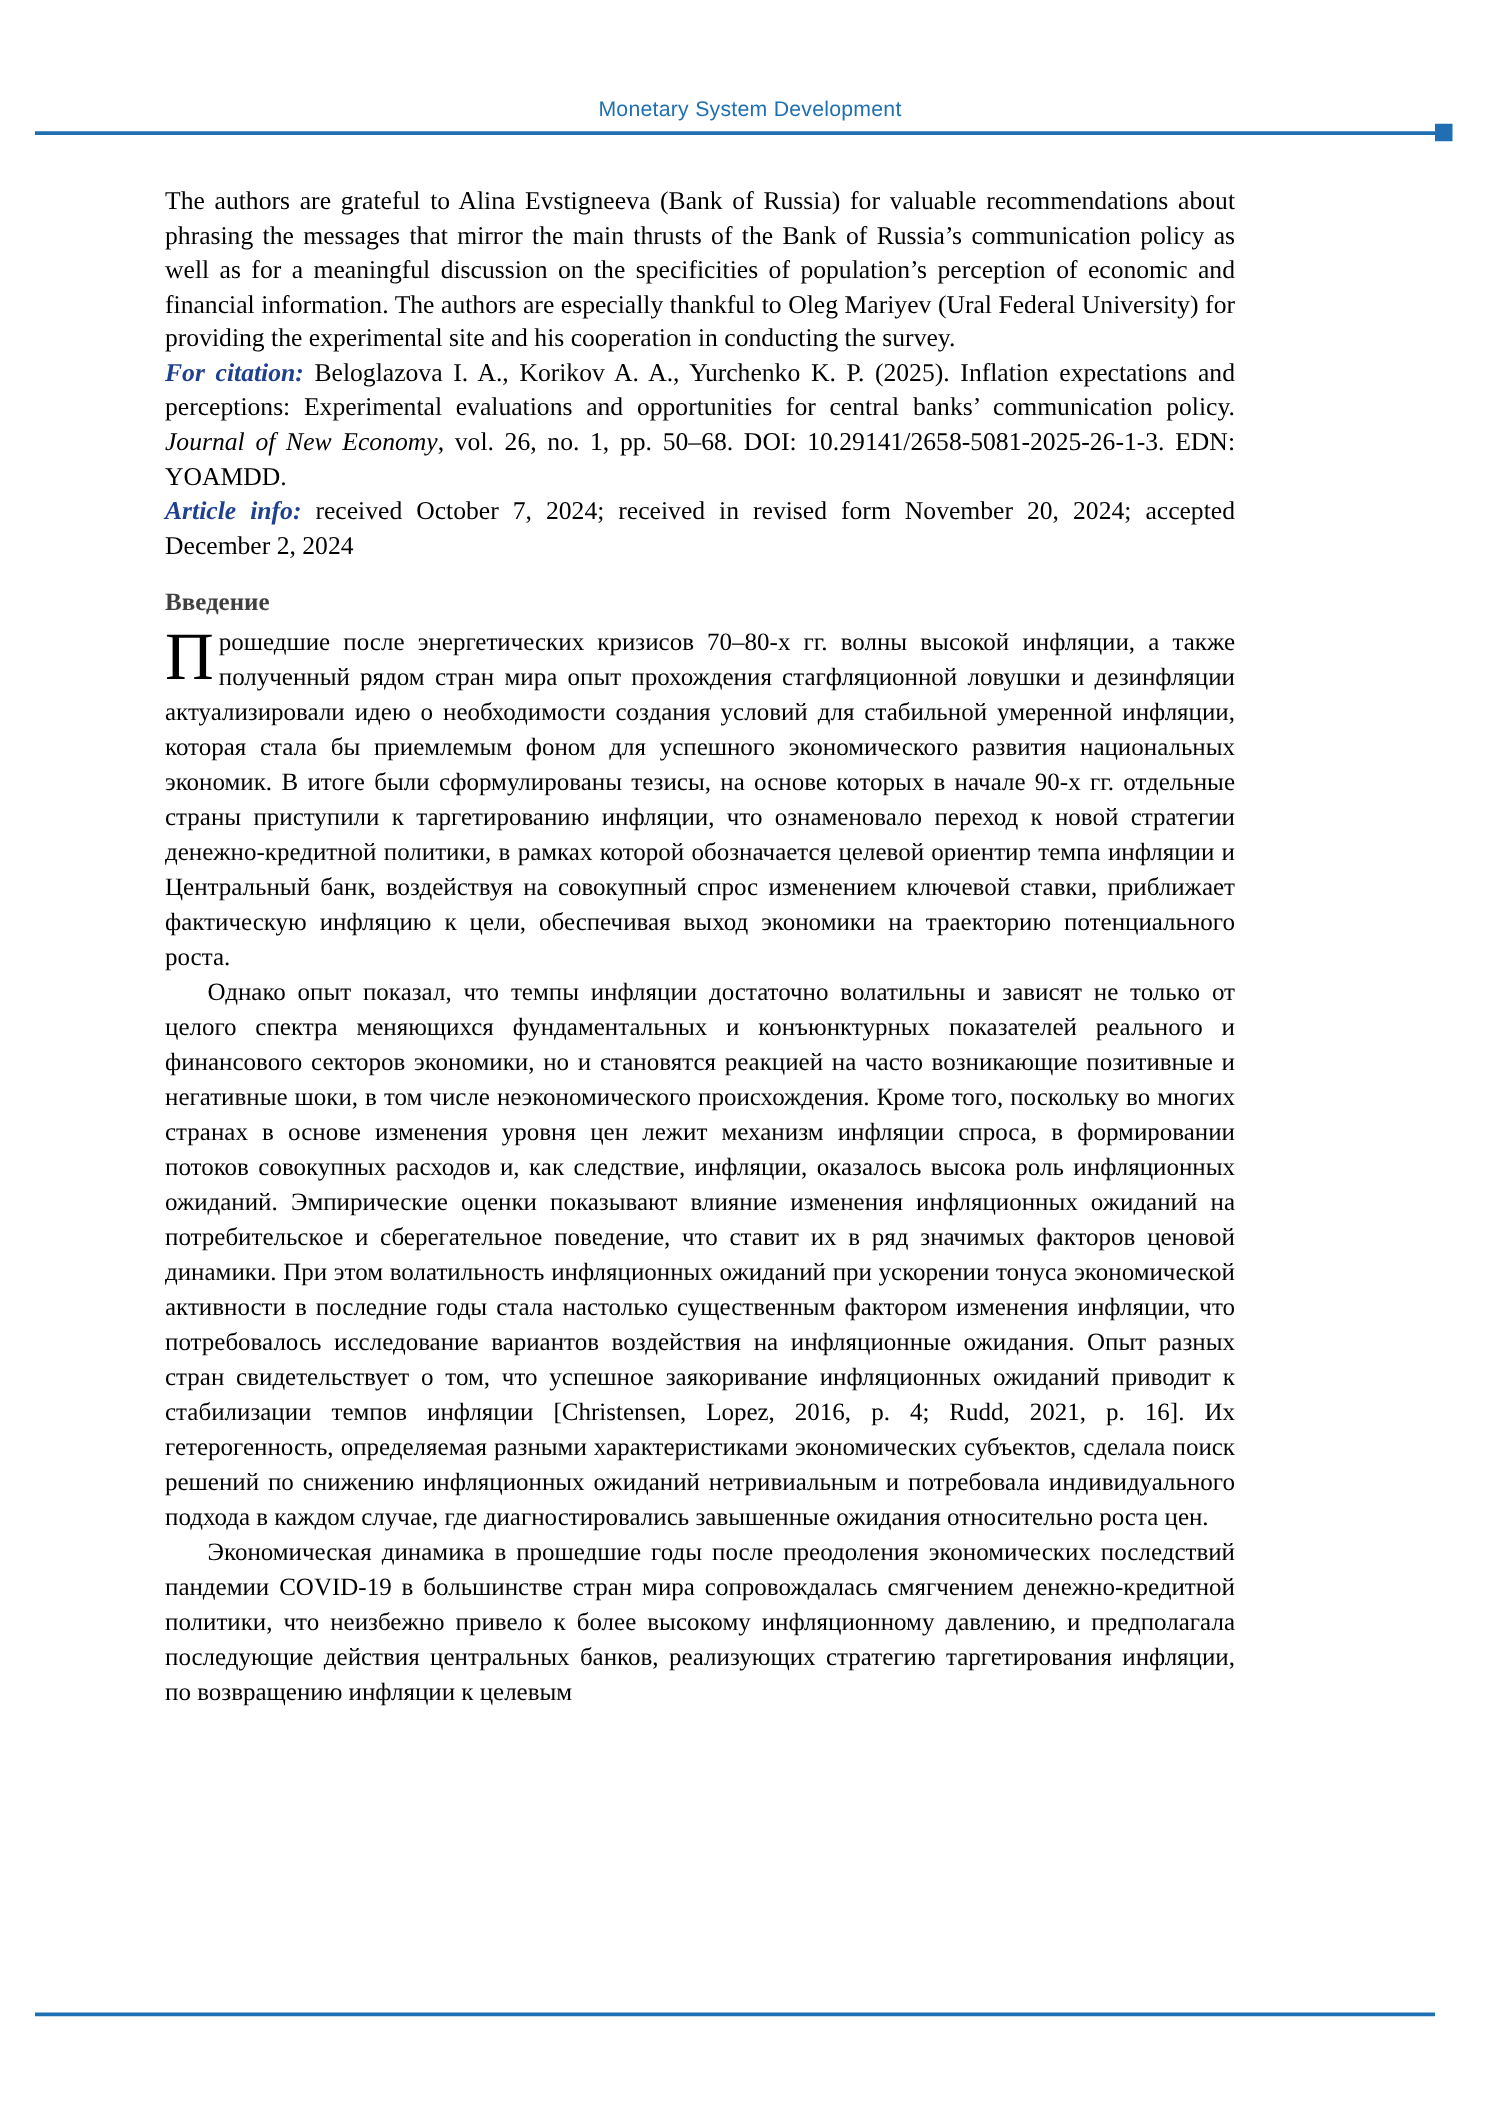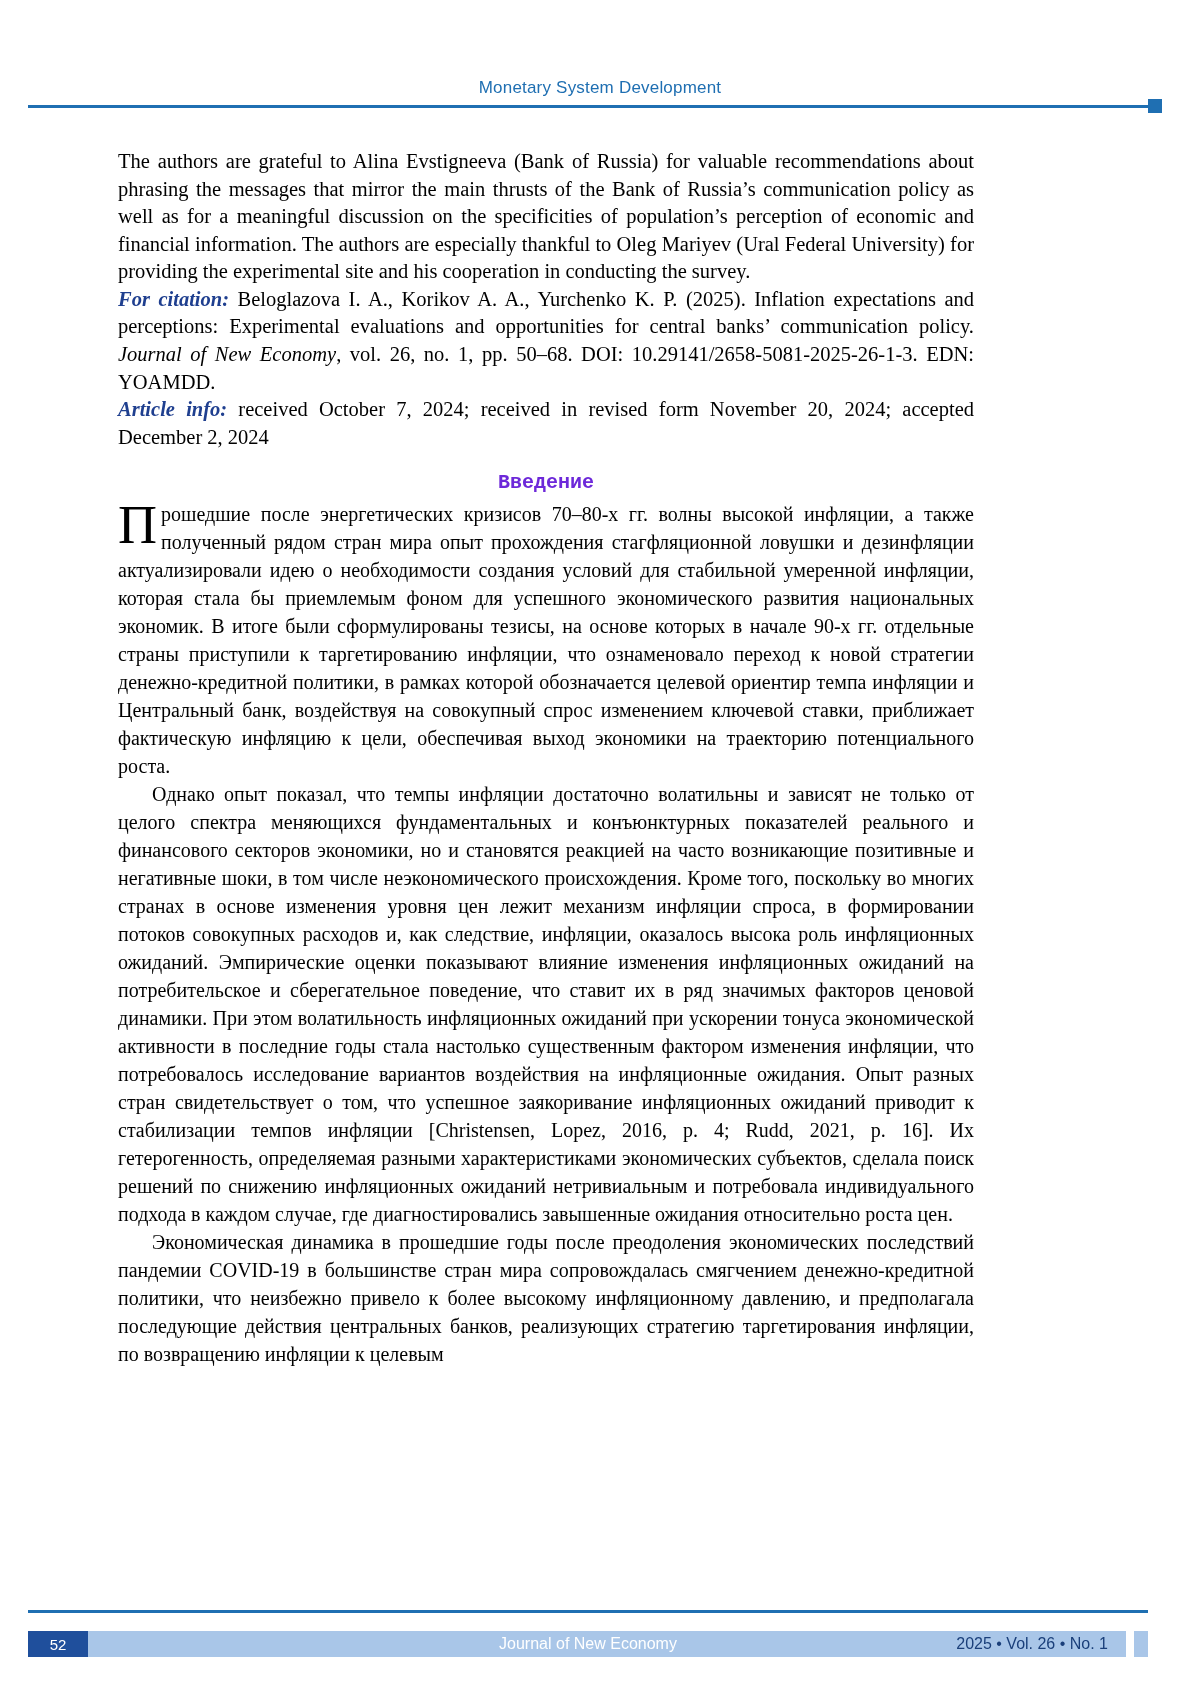--- a/index.html
+++ b/index.html
@@ -50,21 +50,21 @@
     left: 1148px;
     width: 14px;
     height: 14px;
     background: #1f6fb2;
   }
 
   
   .content {
     position: absolute;
     top: 148px;
-    left: 118px;
+    left: 132px;
     width: 856px;
   }
 
   p.body {
     margin: 0;
     font-size: 20.5px;
     line-height: 1.345;
     text-align: justify;
     text-justify: inter-word;
     hyphens: manual;
@@ -84,25 +84,25 @@
     color: #1f3f8f;
     margin-top: 23px;
   }
   .italic {
     font-style: italic;
   }
 
   
   .section-heading {
     margin: 20px 0 6px 0;
-    text-align: center;
-    font-family: Liberation Mono, monospace;
+    text-align: left;
+    font-family: Liberation Serif, serif;
     font-size: 20px;
     font-weight: bold;
-    color: #6d28d9;
+    color: #404040;
   }
 
   
   .dropcap-para {
     margin: 0;
     font-size: 20px;
     line-height: 1.4;
     text-align: justify;
   }
   .dropcap {
@@ -215,21 +215,14 @@
     <p class="dropcap-para"><span class="dropcap">П</span><span>рошедшие после энергетических кризисов 70–80-х гг. волны высокой инфляции, а также полученный рядом стран мира опыт прохождения стагфляционной ловушки и дезинфляции актуализировали идею о необходимости создания условий для стабильной умеренной инфляции, которая стала бы приемлемым фоном для успешного экономического развития национальных экономик. В итоге были сформулированы тезисы, на основе которых в начале 90-х гг. отдельные страны приступили к таргетированию инфляции, что ознаменовало переход к новой стратегии денежно-кредитной политики, в рамках которой обозначается целевой ориентир темпа инфляции и Центральный банк, воздействуя на совокупный спрос изменением ключевой ставки, приближает фактическую инфляцию к цели, обеспечивая выход экономики на траекторию потенциального роста.</span></p>
 
     <p class="body ru indent">Однако опыт показал, что темпы инфляции достаточно волатильны и зависят не только от целого спектра меняющихся фундаментальных и конъюнктурных показателей реального и финансового секторов экономики, но и становятся реакцией на часто возникающие позитивные и негативные шоки, в том числе неэкономического происхождения. Кроме того, поскольку во многих странах в основе изменения уровня цен лежит механизм инфляции спроса, в формировании потоков совокупных расходов и, как следствие, инфляции, оказалось высока роль инфляционных ожиданий. Эмпирические оценки показывают влияние изменения инфляционных ожиданий на потребительское и сберегательное поведение, что ставит их в ряд значимых факторов ценовой динамики. При этом волатильность инфляционных ожиданий при ускорении тонуса экономической активности в последние годы стала настолько существенным фактором изменения инфляции, что потребовалось исследование вариантов воздействия на инфляционные ожидания. Опыт разных стран свидетельствует о том, что успешное заякоривание инфляционных ожиданий приводит к стабилизации темпов инфляции [Christensen, Lopez, 2016, p. 4; Rudd, 2021, p. 16]. Их гетерогенность, определяемая разными характеристиками экономических субъектов, сделала поиск решений по снижению инфляционных ожиданий нетривиальным и потребовала индивидуального подхода в каждом случае, где диагностировались завышенные ожидания относительно роста цен.</p>
 
     <p class="body ru indent">Экономическая динамика в прошедшие годы после преодоления экономических последствий пандемии COVID-19 в большинстве стран мира сопровождалась смягчением денежно-кредитной политики, что неизбежно привело к более высокому инфляционному давлению, и предполагала последующие действия центральных банков, реализующих стратегию таргетирования инфляции, по возвращению инфляции к целевым</p>
 
   </div>
 
   <div class="footer-rule"></div>
 
-  <div class="footer">
-    <div class="footer-pagebox">52</div>
-    <div class="footer-bar-left"></div>
-    <div class="footer-center">Journal of New Economy</div>
-    <div class="footer-right">2025 • Vol. 26 • No. 1</div>
-    <div class="footer-cap"></div>
-  </div>
 
 </div>
 
 </body></html>

